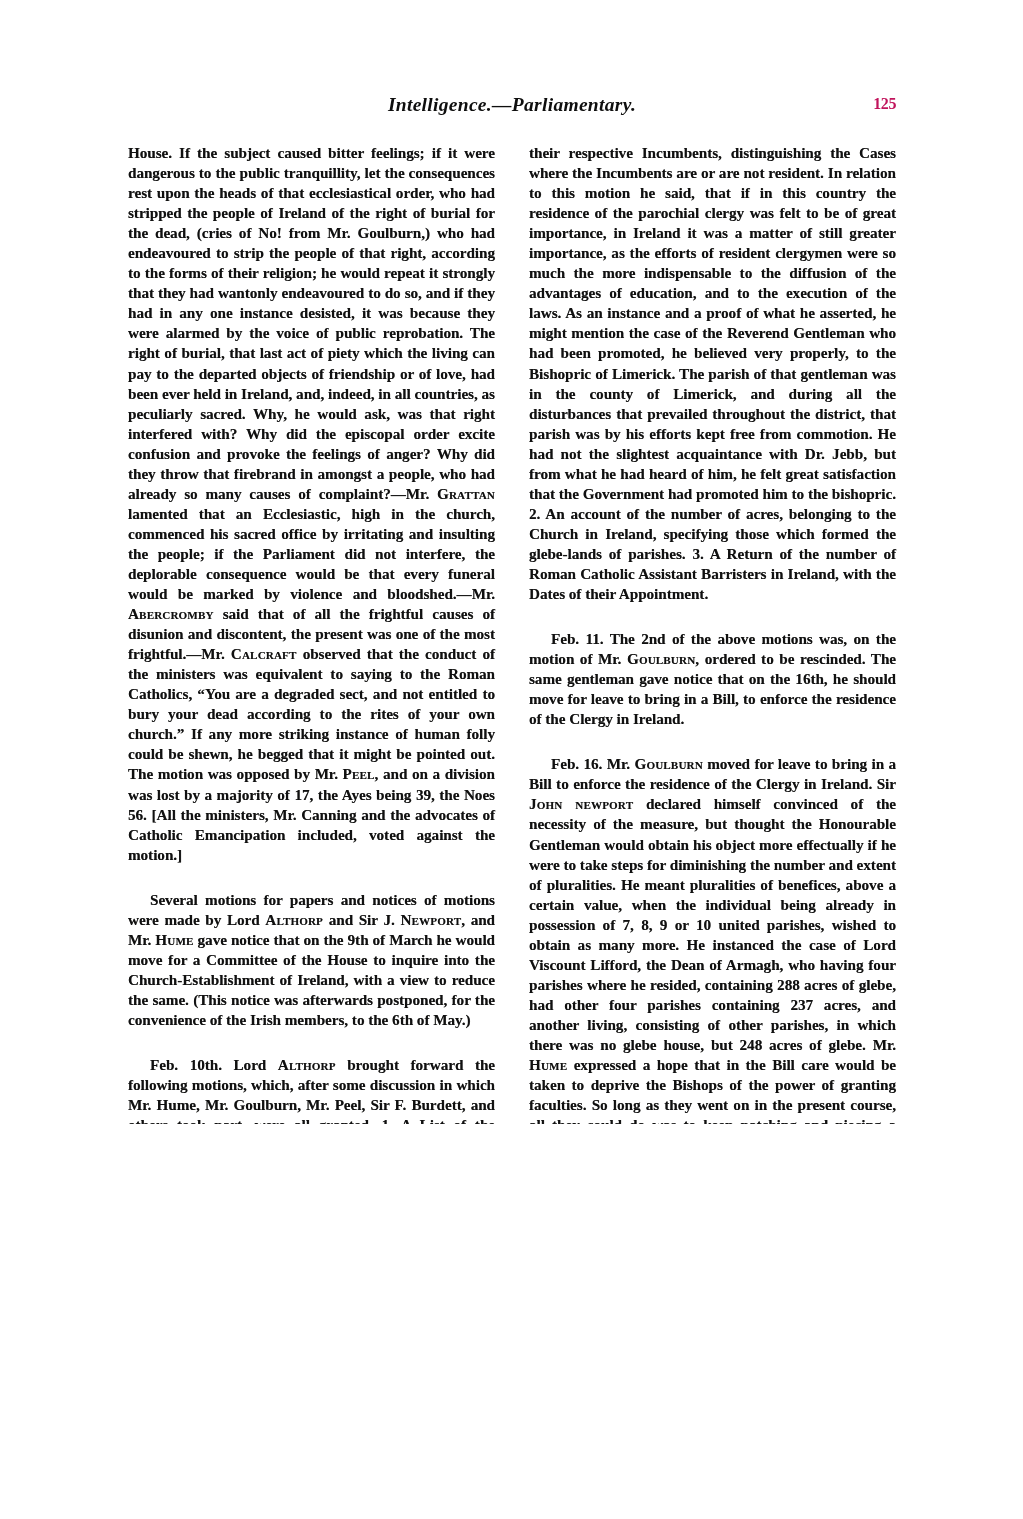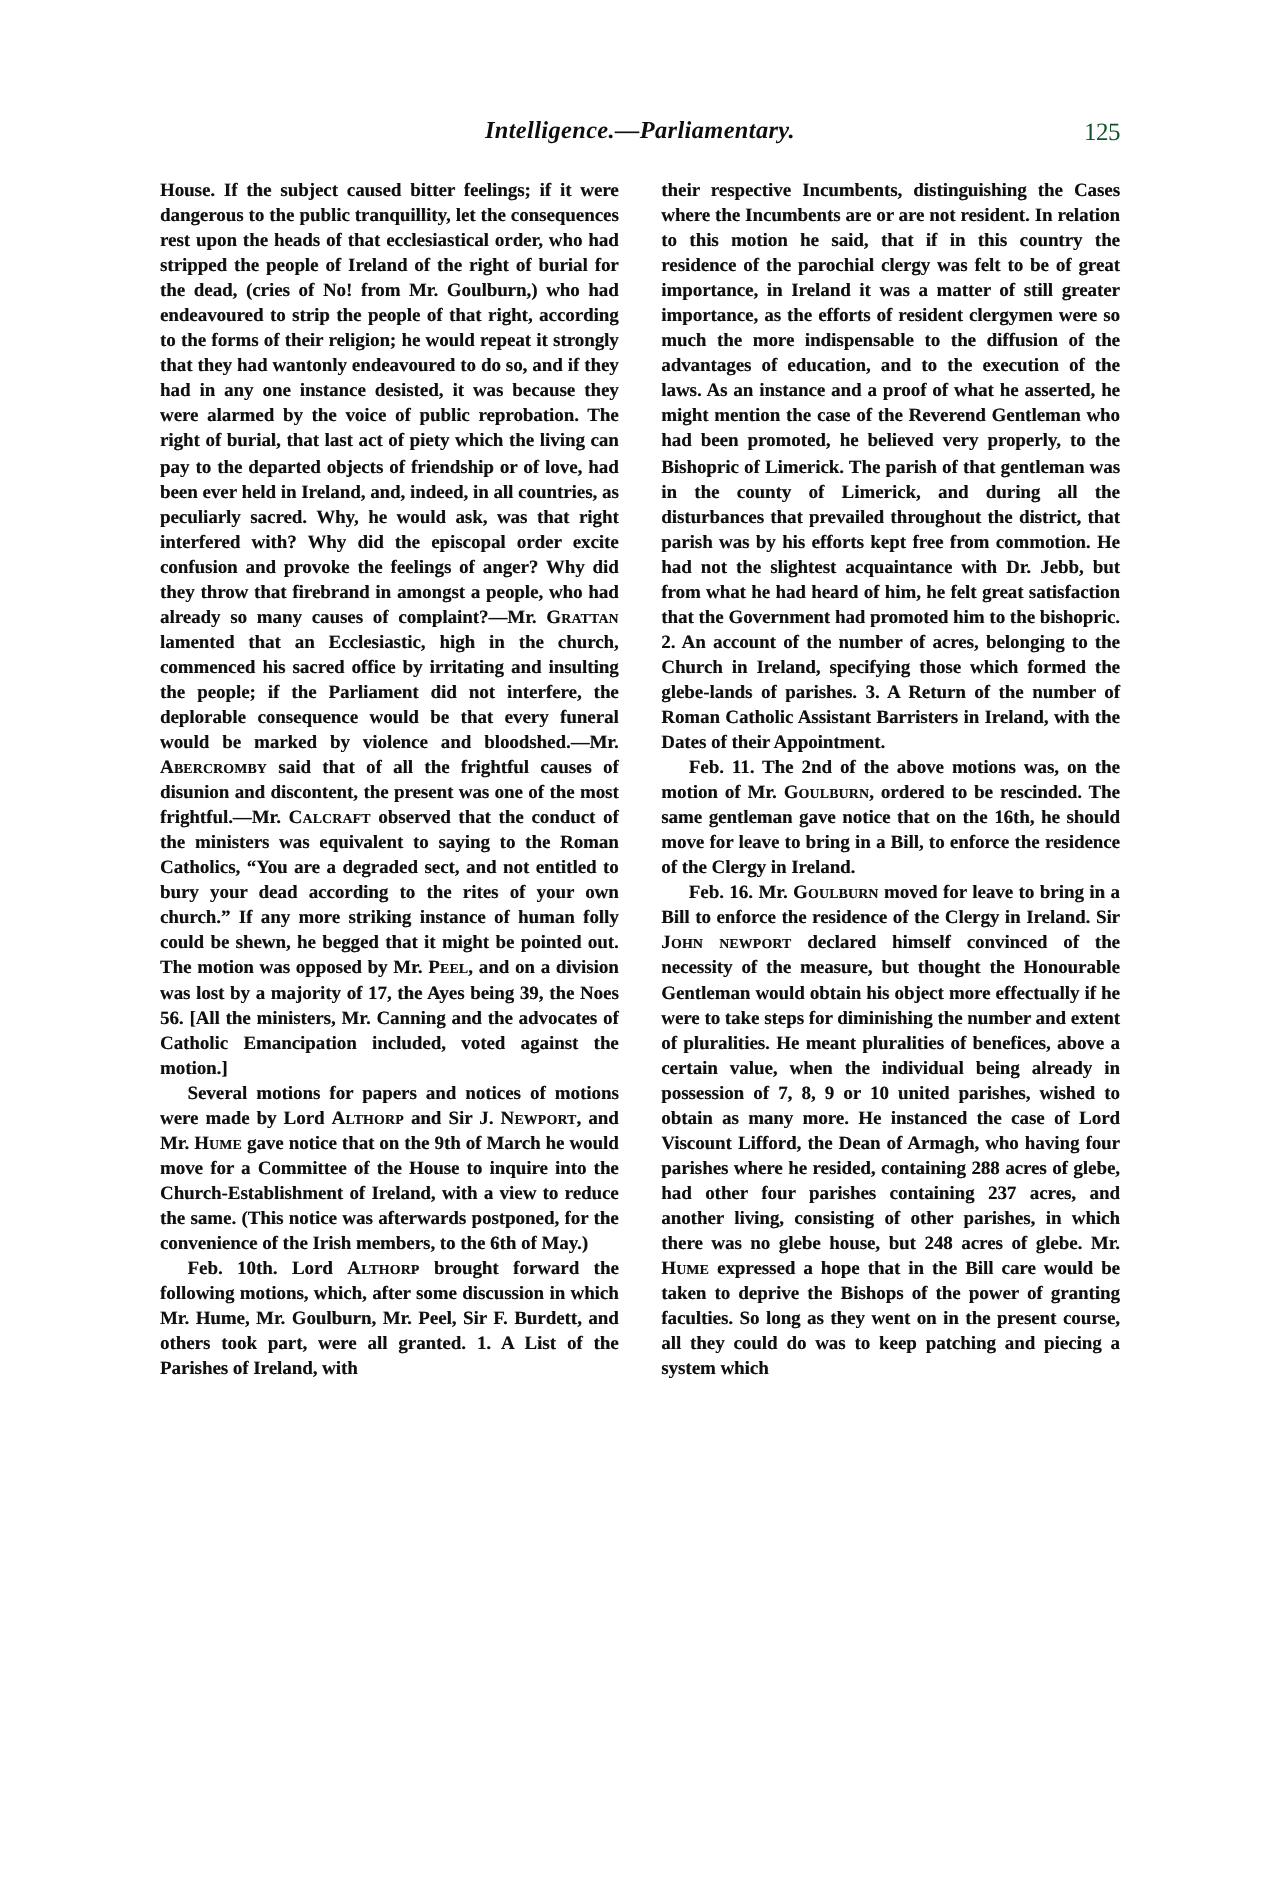--- a/index.html
+++ b/index.html
@@ -41,24 +41,24 @@
     font-size: 19.5px;
     letter-spacing: 0.3px;
     color: #121212;
     font-family: "Liberation Serif", "DejaVu Serif", serif;
   }
 
   .head-folio {
     position: absolute;
     right: 0;
     top: 1px;
-    font-weight: 400;
-    font-size: 20px;
+    font-weight: 700;
+    font-size: 16px;
     letter-spacing: -0.4px;
-    color: #14532d;
+    color: #be185d;
     font-family: "Liberation Serif", "DejaVu Serif", serif;
   }
 
   
   .columns {
     position: absolute;
     left: 128px;
     top: 143px;
     width: 768px;
     height: 1300px;
@@ -78,20 +78,21 @@
     -webkit-font-smoothing: none;
   }
 
   .col p {
     margin: 0;
     text-indent: 0;
   }
 
   .col p.indent {
     text-indent: 22px;
+    margin-top: 25px;
   }
 
   
   .sc {
     font-variant: small-caps;
     font-weight: 700;
     letter-spacing: 0.2px;
   }
 
   

